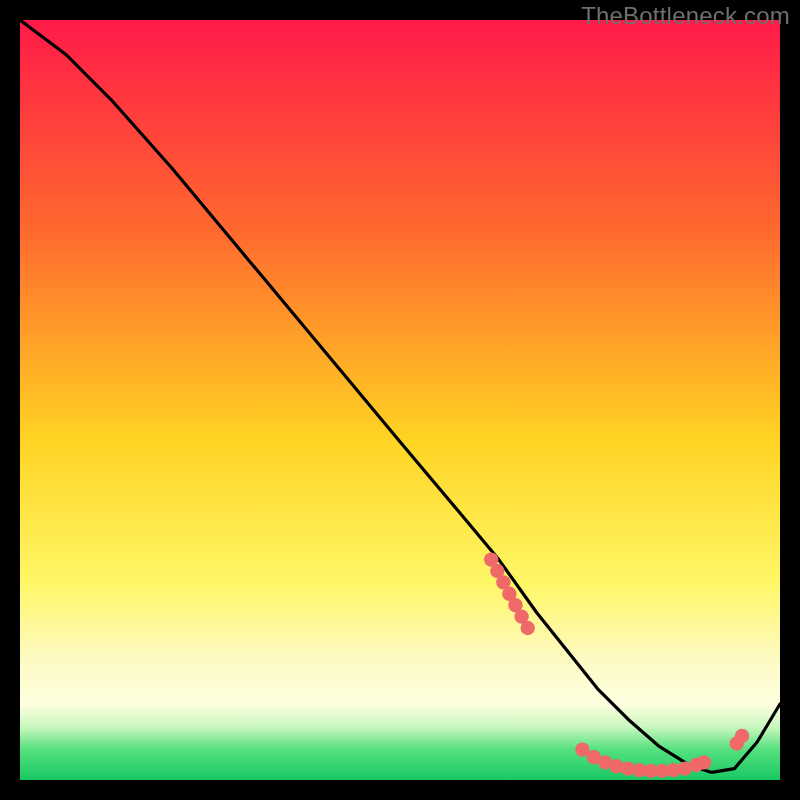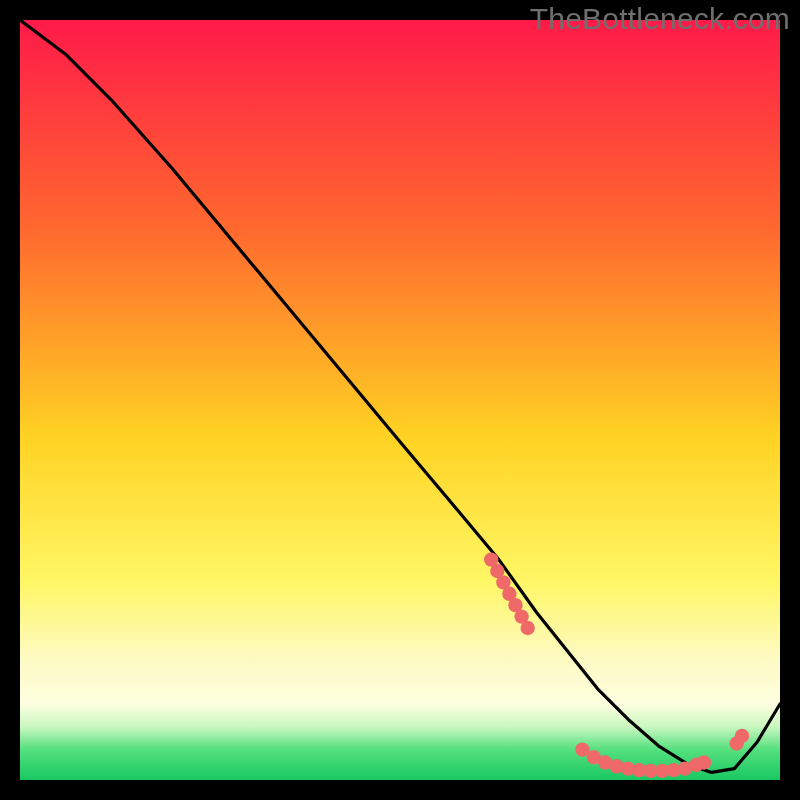--- a/index.html
+++ b/index.html
@@ -17,21 +17,21 @@
     top: 20px;
     width: 760px;
     height: 760px;
     background: #000;
   }
   .watermark {
     position: absolute;
     top: 2px;
     right: 10px;
     color: #6f6f6f;
-    font-size: 30px;
+    font-size: 24px;
     font-weight: 500;
     letter-spacing: 0.2px;
     z-index: 30;
     text-align: center;
   }
   svg { display: block; }
 </style>
 </head>
 <body>
 

